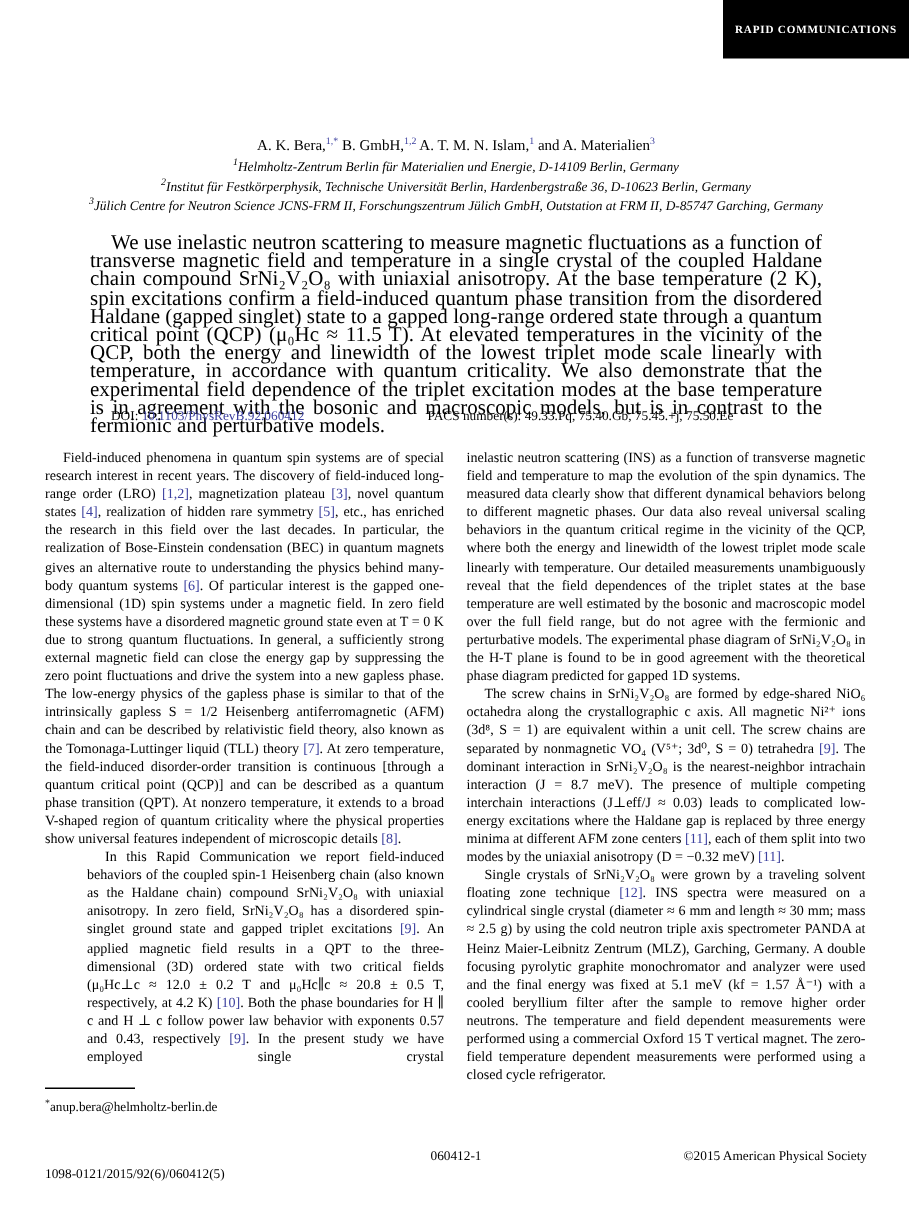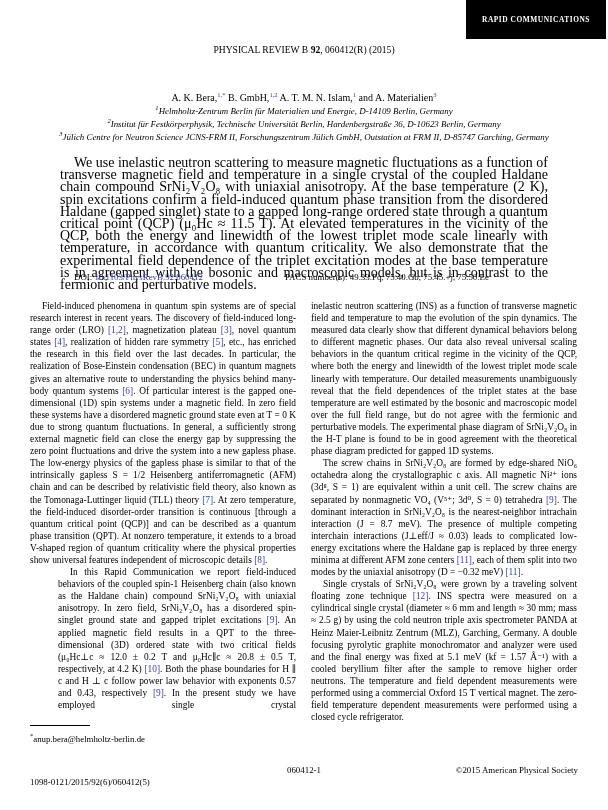--- a/index.html
+++ b/index.html
@@ -1,18 +1,18 @@
 <!DOCTYPE html>
 <html style="--link: #3b3f9e;"><head>
 <meta charset="utf-8">
 <style>
   html,body{margin:0;padding:0;background:#ffffff;}
   .page{position:relative;width:608px;height:810px;background:#ffffff;overflow:hidden;
         font-family:"Liberation Serif","DejaVu Serif",serif;color:#000;}
-  .banner{position:absolute;top:0;right:2px;width:140px;height:39px;background:#000;
+  .banner{position:absolute;top:0;right:2px;width:124px;height:39px;background:#000;
           display:flex;align-items:center;justify-content:center;}
   .banner span{color:#fff;font-size:7.4px;font-weight:bold;letter-spacing:.55px;}
   .journal-line{position:absolute;top:44px;left:0;width:100%;text-align:center;font-size:9.6px;}
   .bold{font-weight:bold;}
   .title{position:absolute;top:65px;left:20px;width:568px;margin:0;text-align:center;
          font-size:13px;font-weight:bold;}
   .authors{position:absolute;top:92px;left:0;width:100%;text-align:center;font-size:10px;}
   .affils{position:absolute;top:105px;left:0;width:100%;text-align:center;
           font-size:8.9px;line-height:13px;font-style:italic;}
   .received{font-style:normal;margin-top:1px;}
@@ -40,21 +40,20 @@
 </style>
 </head>
 <body>
 
 <div class="page">
 
   <div class="banner">
     <span>RAPID COMMUNICATIONS</span>
   </div>
 
-  <div class="journal-line"><span>PHYSICAL REVIEW B </span><span class="bold">92</span><span>, 060412(R) (2015)</span></div>
 
 
   <div class="authors"><span>A. K. Bera,</span><span class="sup link">1,*</span><span> B. GmbH,</span><span class="sup link">1,2</span><span> A. T. M. N. Islam,</span><span class="sup link">1</span><span> and A. Materialien</span><span class="sup link">3</span></div>
 
   <div class="affils">
     <div class="affil"><span class="sup">1</span><span>Helmholtz-Zentrum Berlin für Materialien und Energie, D-14109 Berlin, Germany</span></div>
     <div class="affil"><span class="sup">2</span><span>Institut für Festkörperphysik, Technische Universität Berlin, Hardenbergstraße 36, D-10623 Berlin, Germany</span></div>
     <div class="affil"><span class="sup">3</span><span>Jülich Centre for Neutron Science JCNS-FRM II, Forschungszentrum Jülich GmbH, Outstation at FRM II, D-85747 Garching, Germany</span></div>
   </div>
 

